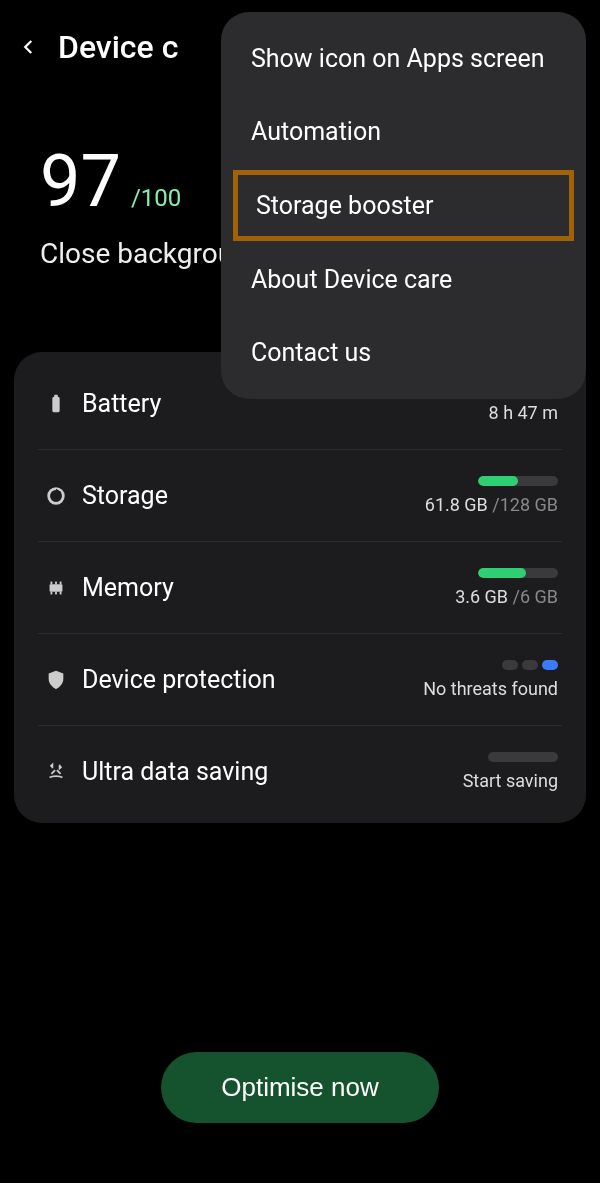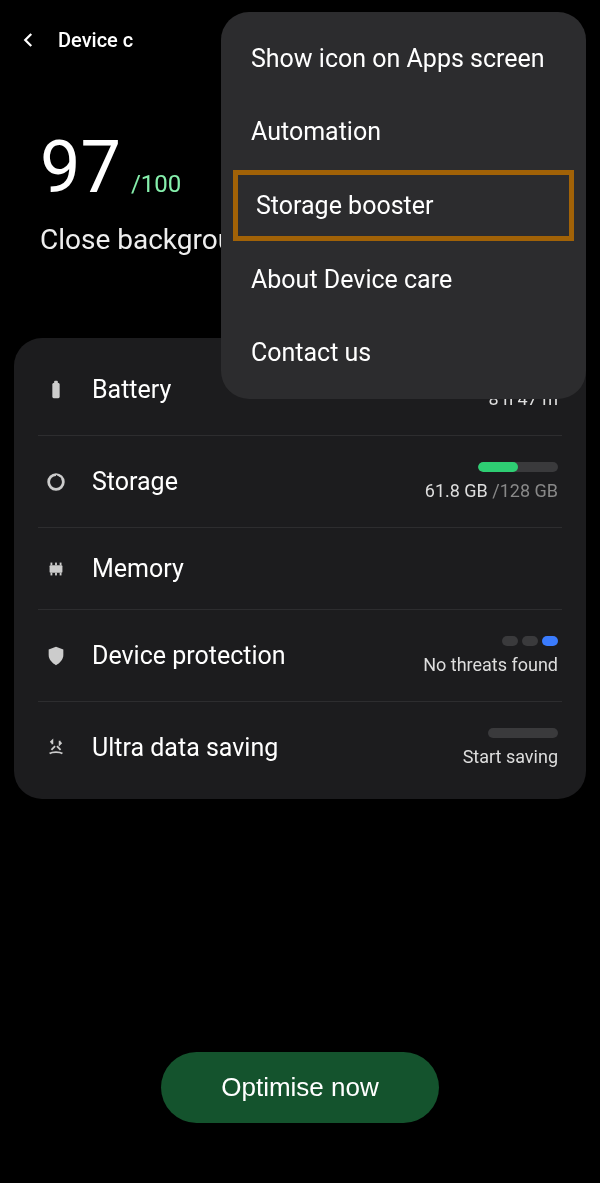--- a/index.html
+++ b/index.html
@@ -19,21 +19,21 @@
       gap: 20px;
     }
     .back-icon {
       width: 18px;
       height: 18px;
       display: flex;
       align-items: center;
       justify-content: center;
     }
     .page-title {
-      font-size: 20px;
+      font-size: 32px;
       font-weight: 500;
     }
     .score-area {
       padding: 40px 40px 20px 40px;
       position: relative;
     }
     .score-row {
       display: flex;
       align-items: baseline;
       gap: 10px;
@@ -68,21 +68,21 @@
       background: #1c1c1e;
       margin: 60px 14px 0 14px;
       border-radius: 28px;
       padding: 6px 24px;
     }
     .row {
       display: flex;
       align-items: center;
       padding: 26px 4px;
       border-bottom: 1px solid #2d2d2f;
-      gap: 22px;
+      gap: 12px;
     }
     .row:last-child { border-bottom: none; }
     .row-icon {
       width: 28px;
       height: 28px;
       display: flex;
       align-items: center;
       justify-content: center;
       color: #ccc;
       flex-shrink: 0;
@@ -233,20 +233,26 @@
           <rect x="5" y="8" width="14" height="8" rx="1"></rect>
           <rect x="6" y="5" width="2" height="3"></rect>
           <rect x="11" y="5" width="2" height="3"></rect>
           <rect x="16" y="5" width="2" height="3"></rect>
           <rect x="6" y="16" width="2" height="3"></rect>
           <rect x="11" y="16" width="2" height="3"></rect>
           <rect x="16" y="16" width="2" height="3"></rect>
         </svg>
     </span>
     <span class="row-label">Memory</span>
+    <div class="row-right">
+      <div class="mini-bar">
+          <div class="mini-bar-fill" style="width:60%"></div>
+        </div>
+      <span class="row-value"><span>3.6 GB</span> <span class="dim">/6 GB</span></span>
+    </div>
   </div>
 
   <div class="row">
     <span class="row-icon">
       <svg viewBox="0 0 24 24" width="22" height="22" fill="#ccc">
           <path d="M12 2 L20 5 V11 C20 16 16 20 12 22 C8 20 4 16 4 11 V5 Z"></path>
         </svg>
     </span>
     <span class="row-label">Device protection</span>
     <div class="row-right">

